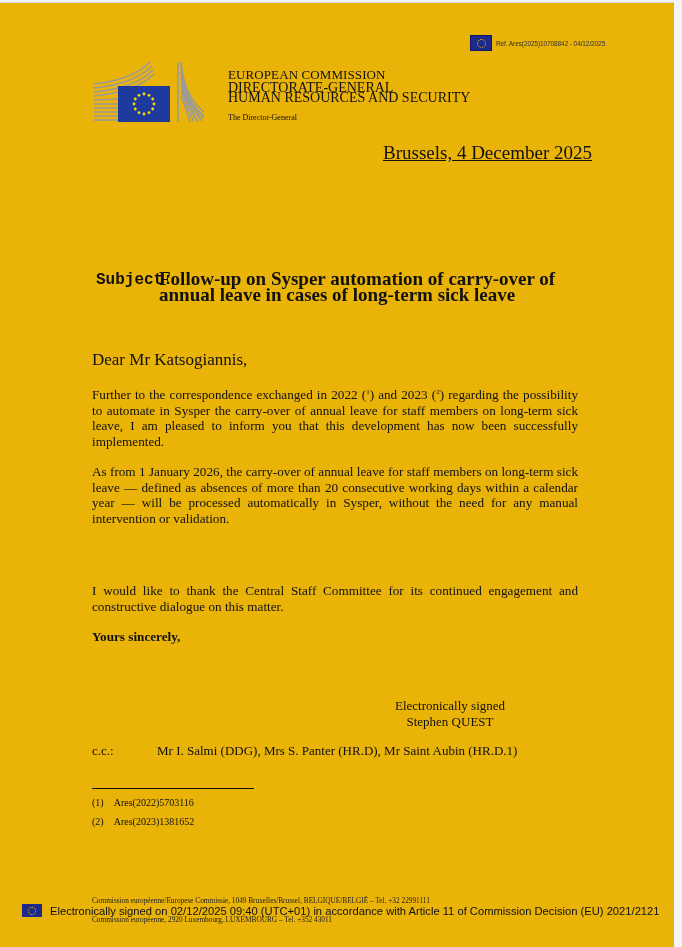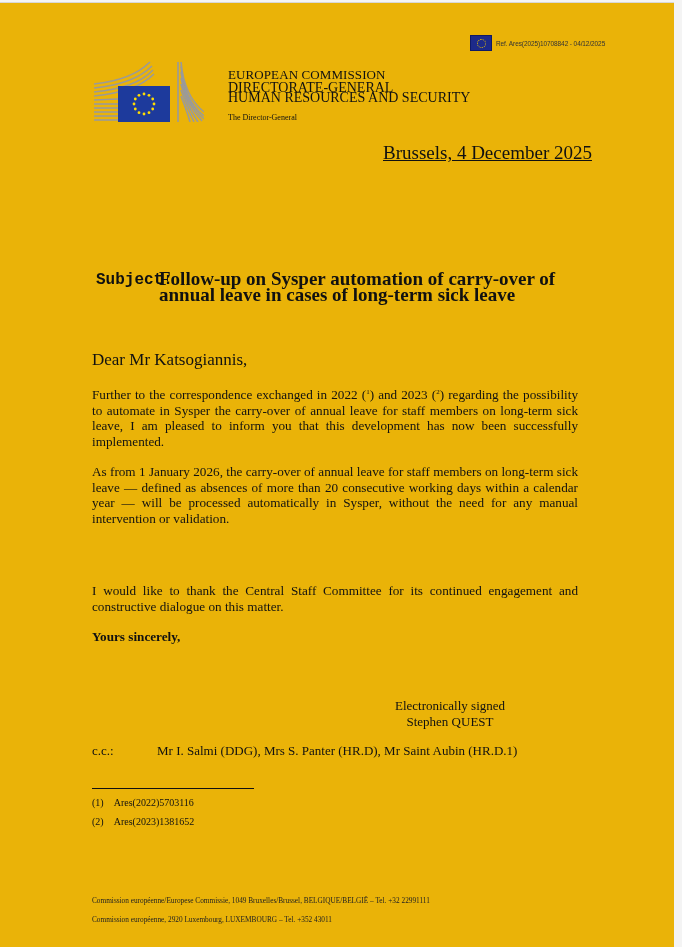--- a/index.html
+++ b/index.html
@@ -150,13 +150,17 @@
     <span>Ares(2022)5703116</span>
   </div>
   <div class="abs fn" style="top:813px">
     <span>(2)</span>
     <span>Ares(2023)1381652</span>
   </div>
 
   <div class="abs addr" style="top:849px">Commission européenne/Europese Commissie, 1049 Bruxelles/Brussel, BELGIQUE/BELGIË – Tel. +32 22991111</div>
   <div class="abs addr" style="top:868px">Commission européenne, 2920 Luxembourg, LUXEMBOURG – Tel. +352 43011</div>
 
+  <div class="abs esign">
+    <span class="flag-esign"></span>
+    <span class="esign-text">Electronically signed on 02/12/2025 09:40 (UTC+01) in accordance with Article 11 of Commission Decision (EU) 2021/2121</span>
+  </div>
 </div>
 
 </body></html>

